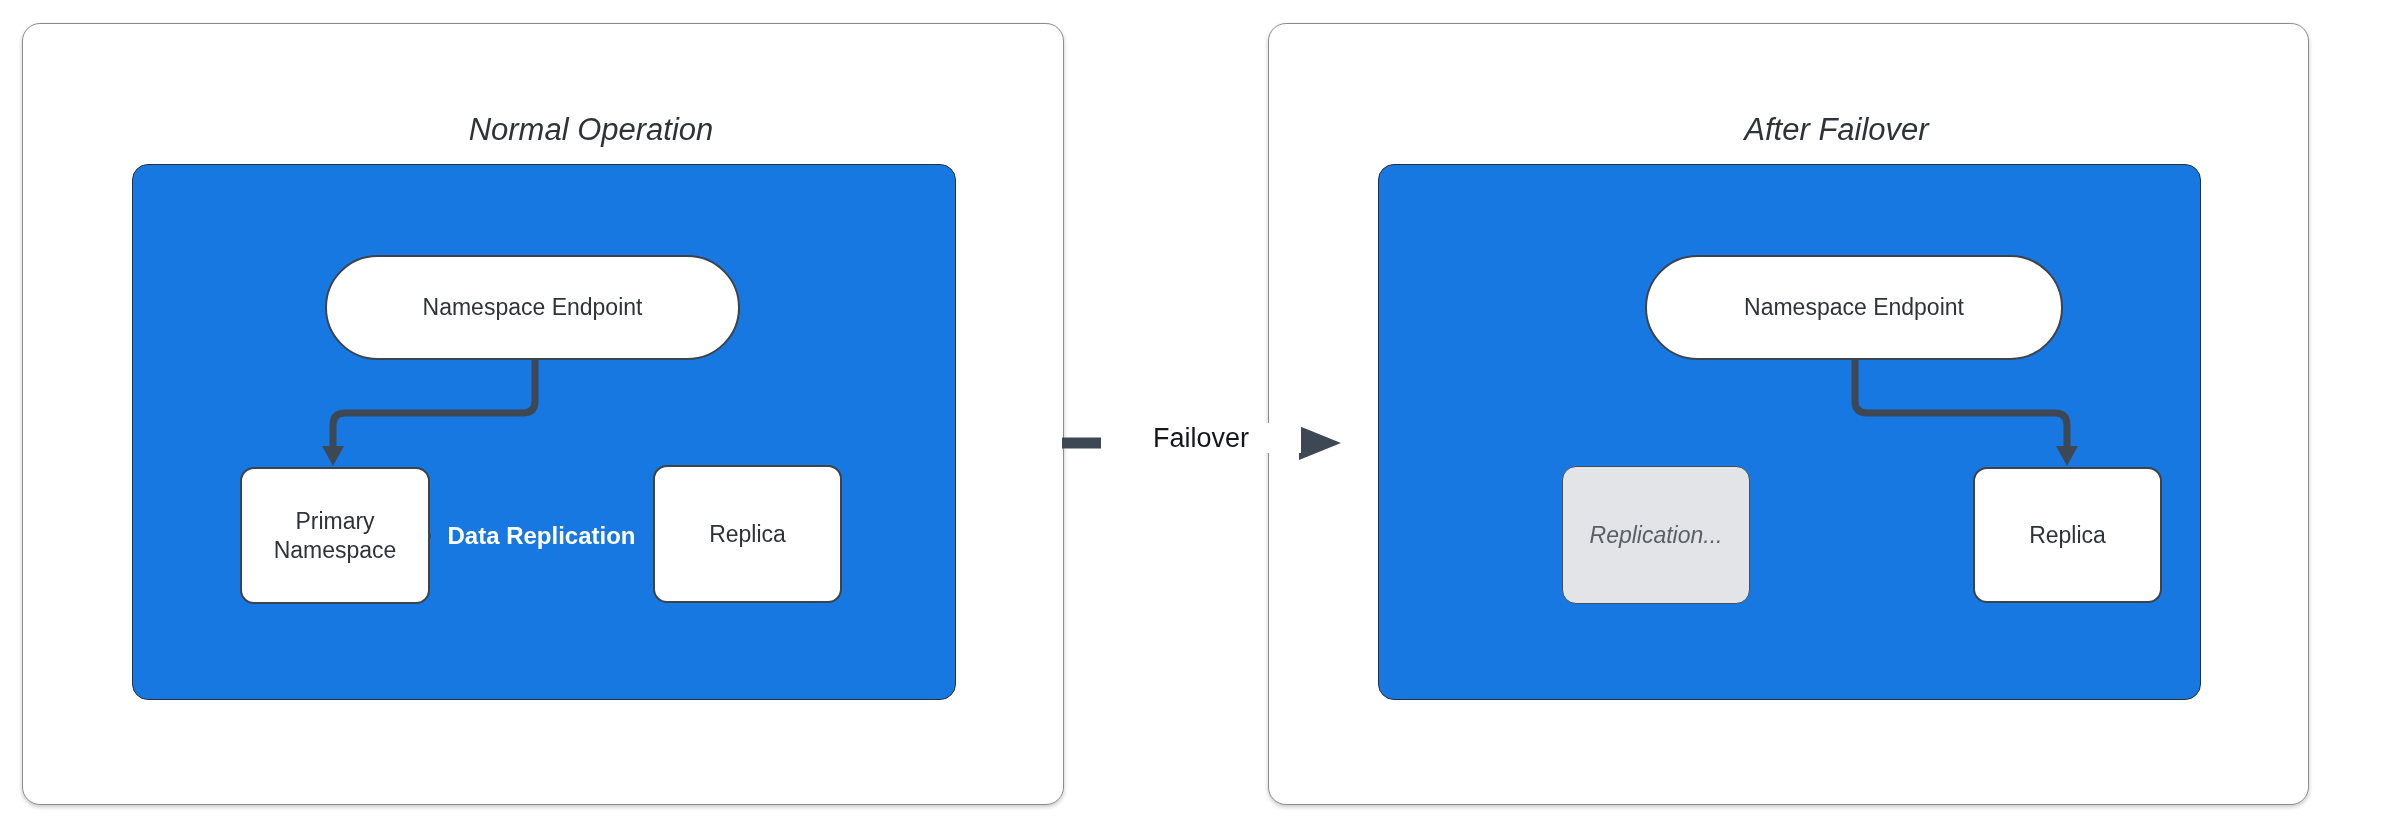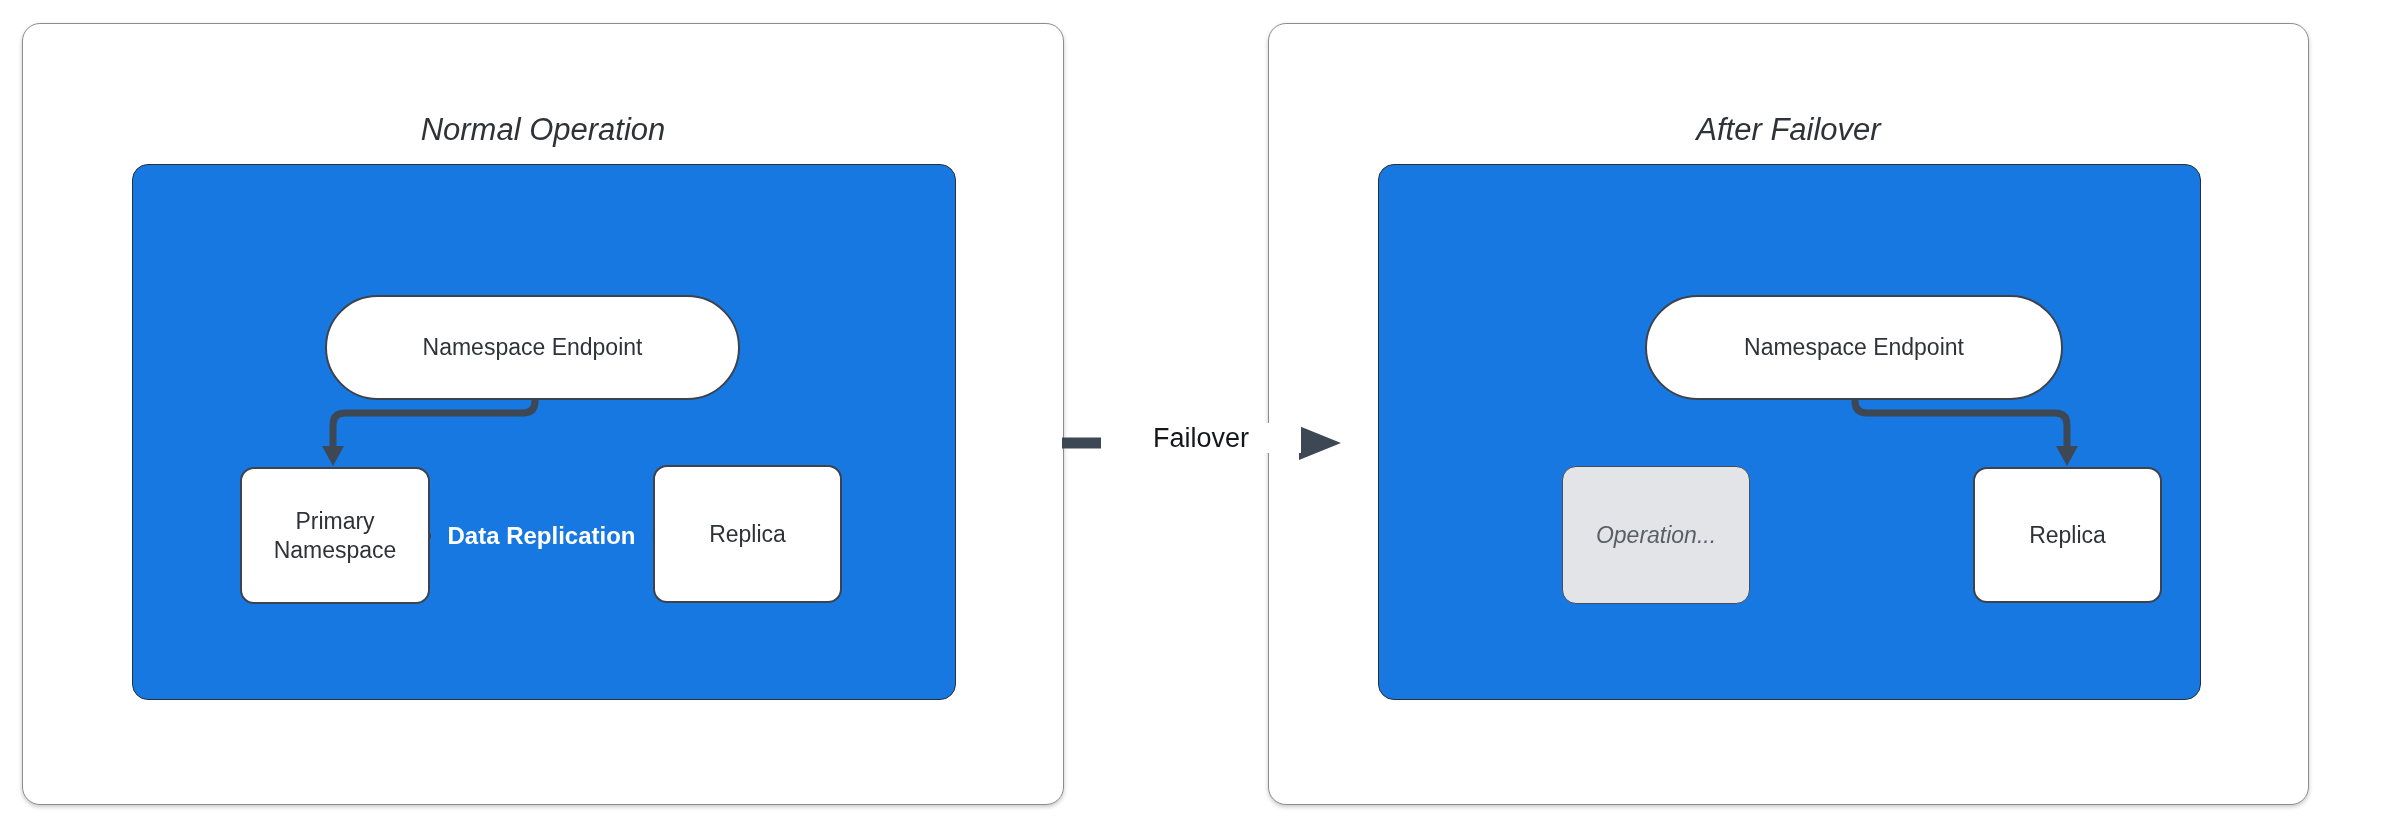--- a/index.html
+++ b/index.html
@@ -26,20 +26,21 @@
   .panel-title {
     position: absolute;
     top: 88px;
     left: 0;
     width: 100%;
     text-align: center;
     font-size: 31px;
     font-style: italic;
     color: var(--title-text);
     z-index: 2;
+    padding-left: 48px;
   }
   .cluster {
     position: absolute;
     background: var(--container-blue);
     border: 1px solid var(--cluster-border);
     border-radius: 16px;
   }
   .edges {
     position: absolute;
     left: 0;
@@ -58,21 +59,20 @@
     justify-content: center;
     text-align: center;
     font-size: 23px;
     line-height: 1.25;
     color: var(--node-text);
     padding: 6px 12px;
     box-sizing: border-box;
   }
   .node--pill {
     border-radius: 999px;
-    margin-top: 40px;
   }
   .node--recovering {
     background: var(--recovering-fill);
     border: 1.5px solid var(--recovering-border);
     color: var(--muted-text);
     font-style: italic;
   }
   .edge-label {
     position: absolute;
     z-index: 15;
@@ -139,20 +139,20 @@
 
   <div class="edge-label edge-label--replication" style="left:431px;top:520px;width:221px">Data Replication</div>
 
   <div class="edge-label edge-label--failover" style="left:1101px;top:399px;width:200px">Failover</div>
 
   <div class="node node--pill" style="left:1645px;top:255px;width:418px;height:105px">
     <span>Namespace Endpoint</span>
   </div>
 
   <div class="node node--recovering" style="left:1562px;top:466px;width:188px;height:138px">
-    <span>Operation...</span>
+    <span>Replication...</span>
   </div>
 
   <div class="node" style="left:1973px;top:467px;width:189px;height:136px">
     <span>Replica</span>
   </div>
 
 </div>
 
 </body></html>

